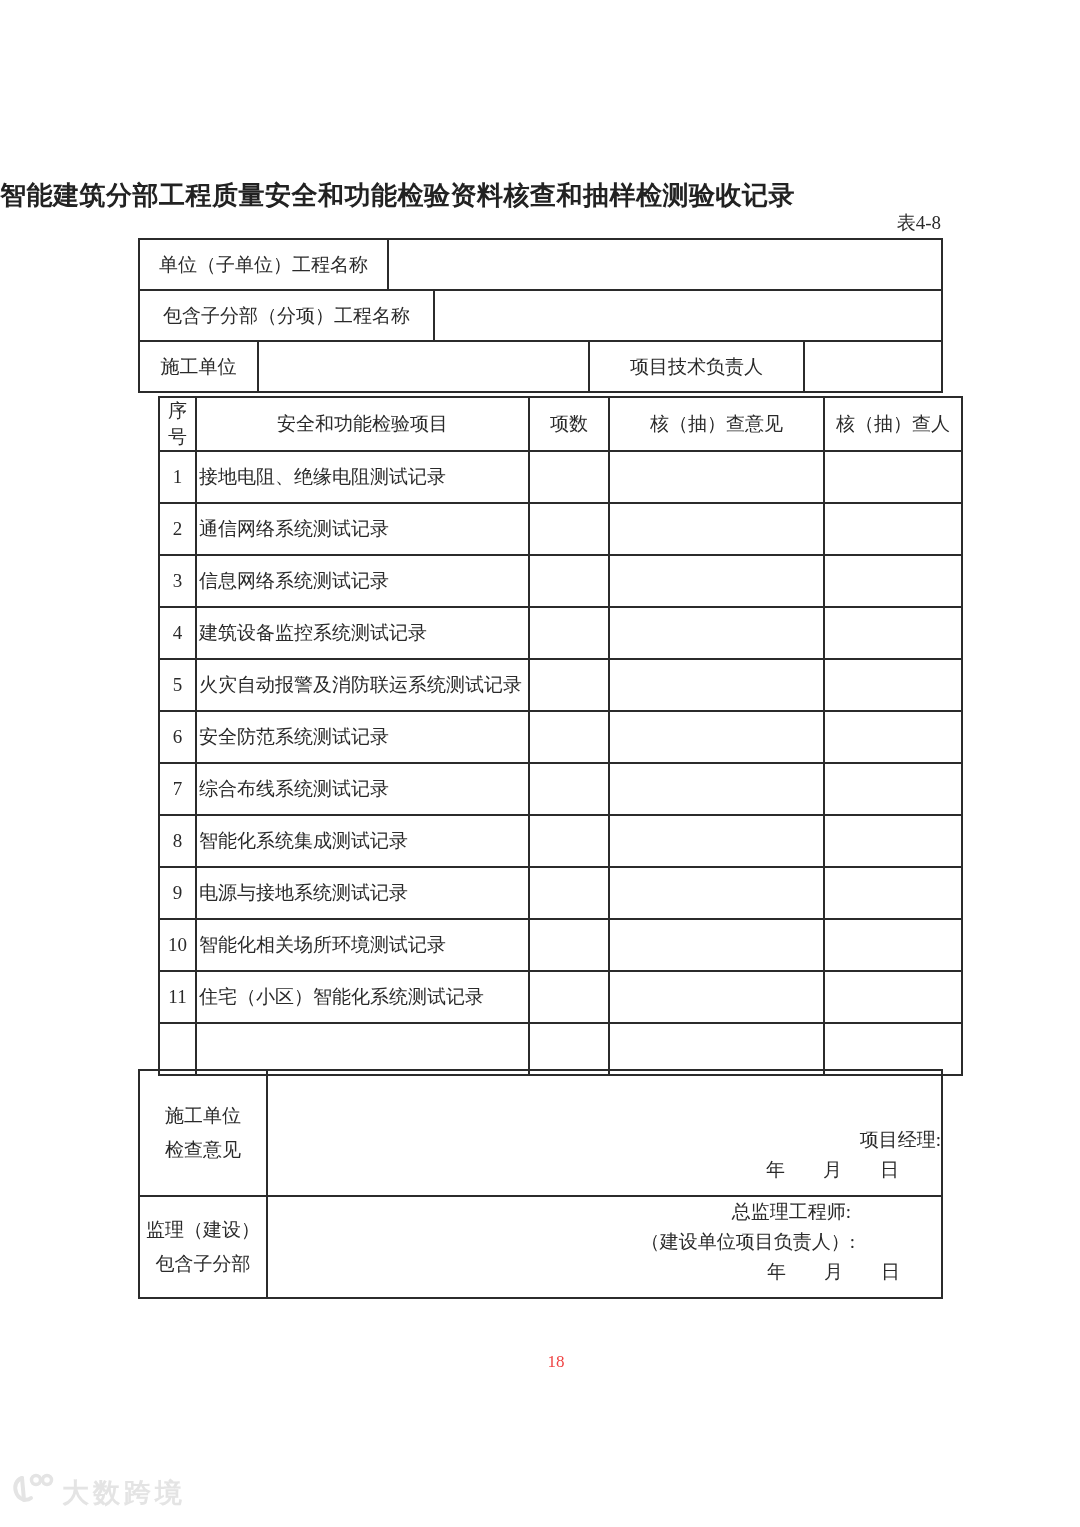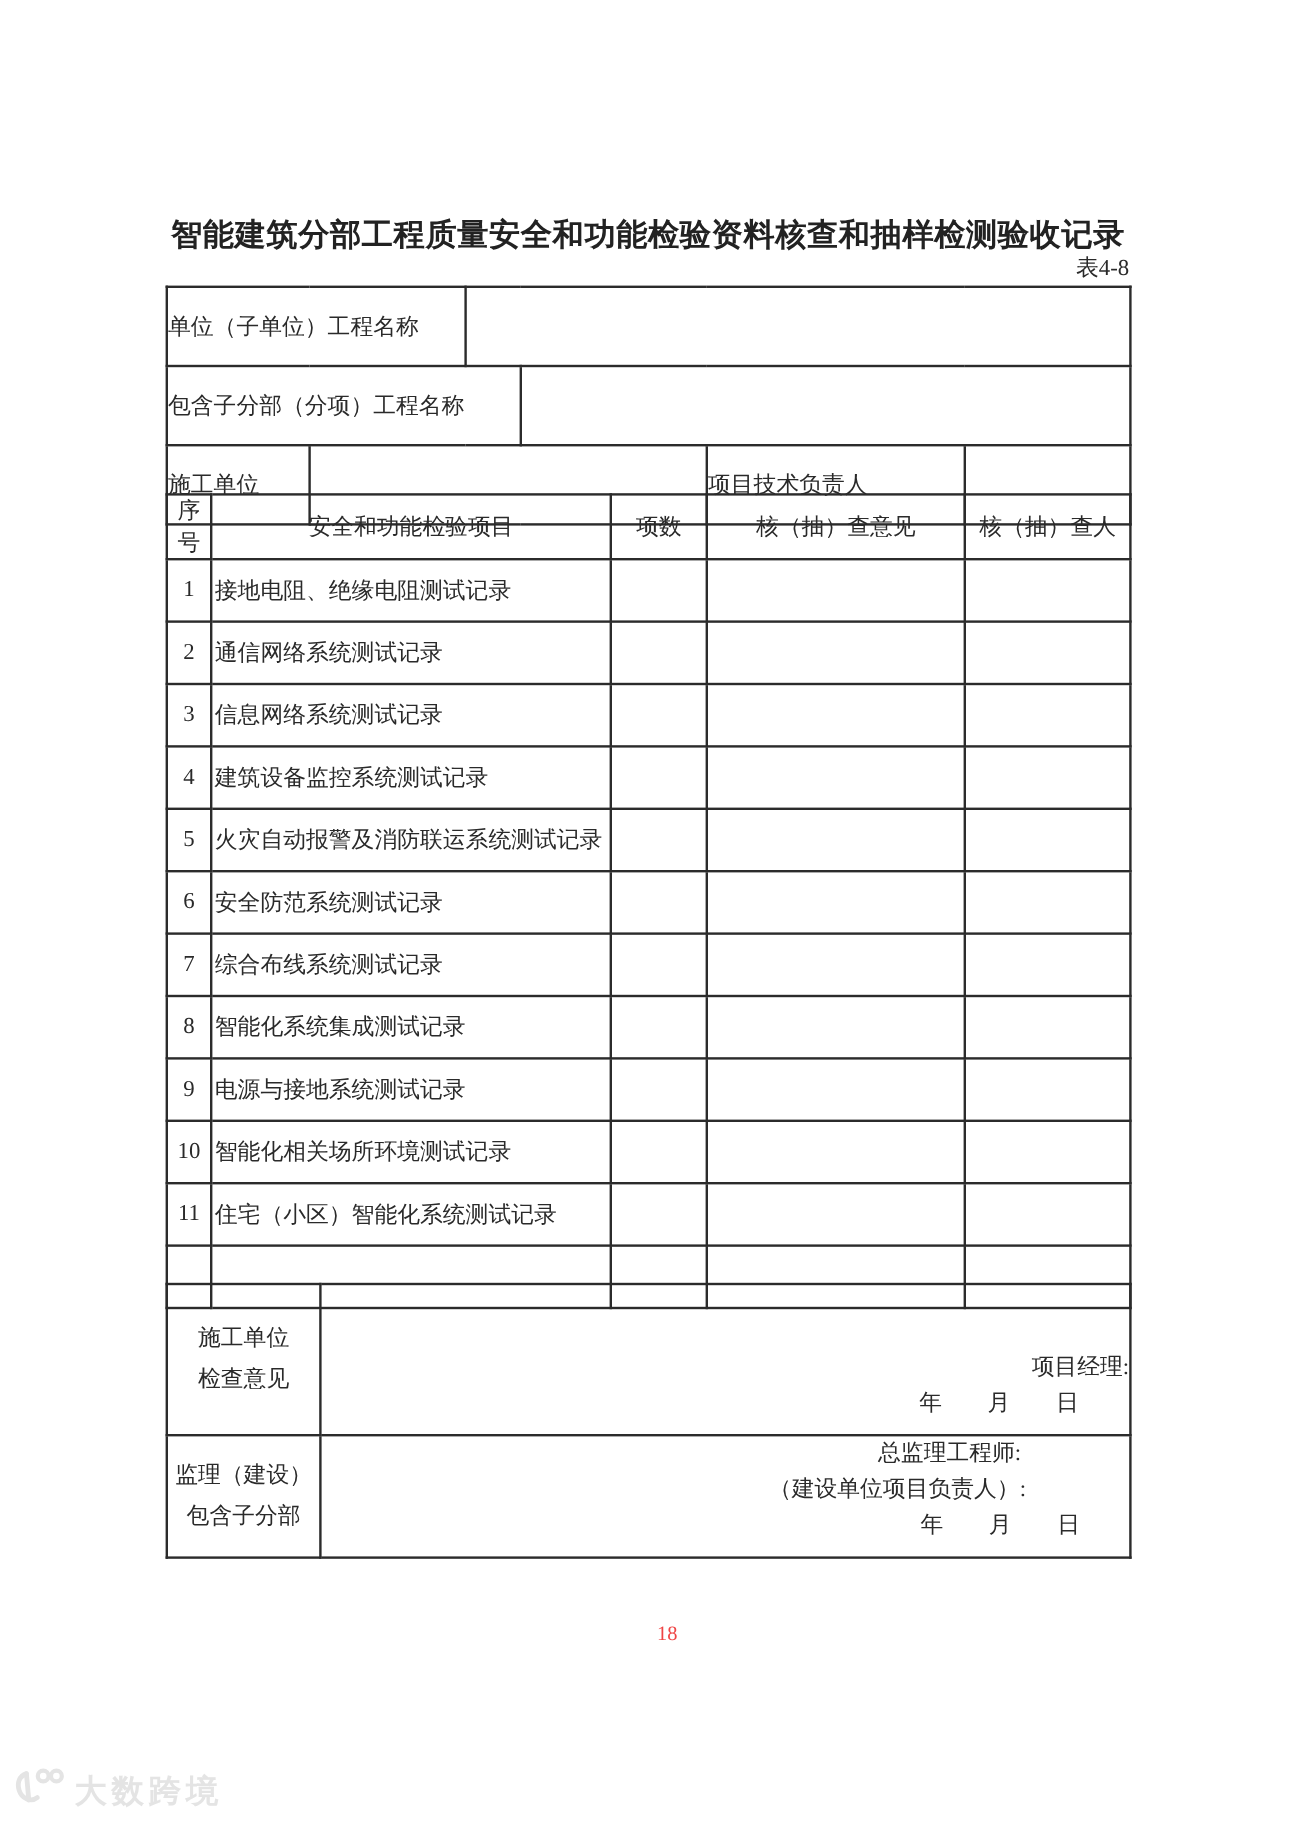--- a/index.html
+++ b/index.html
@@ -7,44 +7,43 @@
   body {
     width: 1080px; height: 1527px;
     position: relative;
     font-family: "Liberation Serif", "DejaVu Serif", serif;
     color: #2a2a2a;
   }
   .page { position: absolute; inset: 0; overflow: hidden; }
 
   .doc-title {
     position: absolute; top: 178px; left: 0; width: 100%;
-    text-align: center;
     font-family: "Liberation Sans", "DejaVu Sans", sans-serif;
     font-weight: 700; font-size: 26px; letter-spacing: 0.5px;
     color: #222;
   }
   .table-no {
     position: absolute; top: 210px; left: 138px; width: 803px;
     text-align: right; font-size: 19px; color: #2a2a2a;
   }
 
   table {
     border-collapse: collapse; table-layout: fixed;
     width: 803px; position: absolute; left: 138px;
   }
   td {
     border: 2px solid #2b2b2b;
     font-size: 19px; vertical-align: middle;
     overflow: hidden;
   }
   .t-info  { top: 238px; }
-  .t-items { top: 411px; }
+  .t-items { top: 396px; margin-left: 20px; }
   .t-ops   { top: 1069px; }
 
-  .t-info td { height: 66px; }
+  .t-info td { height: 51px; text-align: center; }
   .t-items td { height: 52px; }
   .t-items .c-no { text-align: center; }
   .t-items .c-name { padding-left: 2px; }
   .t-items .c-head { text-align: center; }
   .t-ops td { vertical-align: middle; }
   .t-ops .op-label { text-align: center; line-height: 34px; }
   .t-ops .op-body { vertical-align: bottom; padding-bottom: 10px; }
   .op-line { text-align: right; line-height: 30px; font-size: 19px; }
 
   .pr-82 { }

